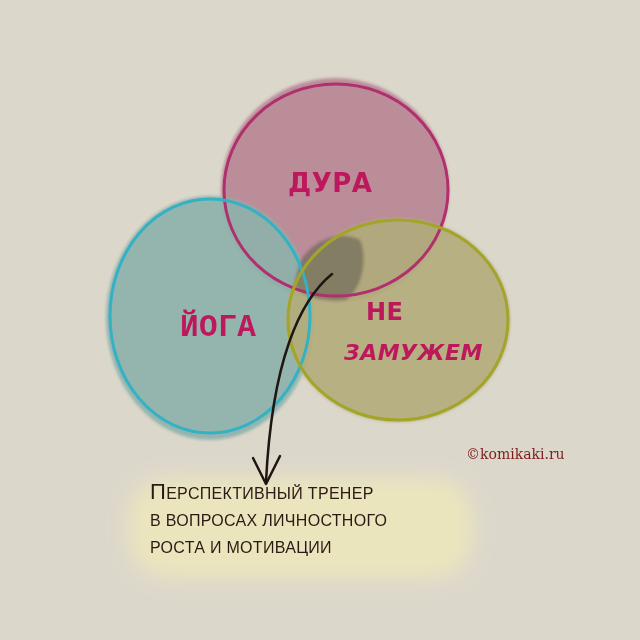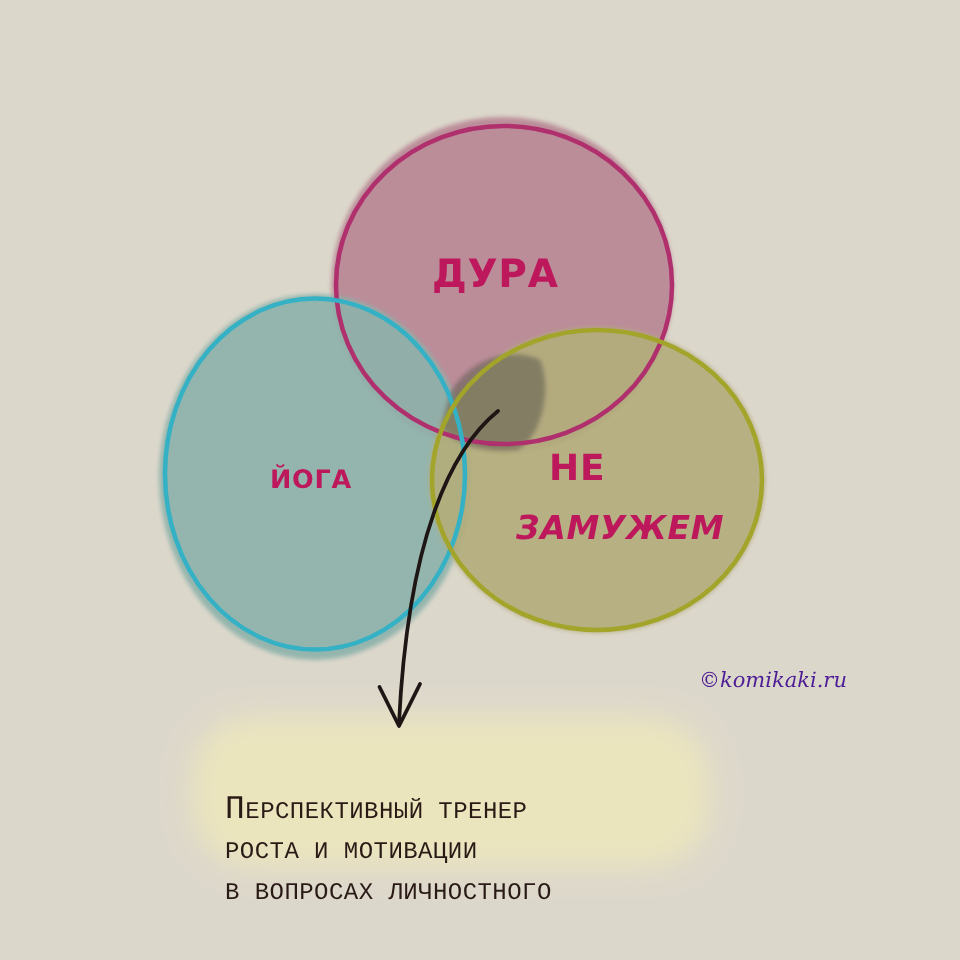--- a/index.html
+++ b/index.html
@@ -13,39 +13,38 @@
   .label {
     position: absolute;
     color: #be185d;
     font-family: "DejaVu Sans", sans-serif;
     font-weight: bold;
     letter-spacing: 0.5px;
     text-transform: uppercase;
     white-space: nowrap;
   }
   .lbl-dura { left: 288px; top: 168px; font-size: 26px; }
-  .lbl-yoga { left: 180px; top: 310px; font-size: 17px; }
+  .lbl-yoga { left: 180px; top: 310px; font-size: 31px; font-family: Liberation Mono, monospace; }
   .lbl-ne { left: 366px; top: 298px; font-size: 24px; }
   .lbl-zam { left: 344px; top: 340px; font-size: 22px; font-style: italic; }
   .caption {
     position: absolute; left: 150px; top: 478px;
     color: #2a1a16;
-    font-family: Liberation Mono, monospace;
+    font-family: Liberation Sans, sans-serif;
     font-size: 16px; line-height: 27px;
     text-transform: uppercase;
     letter-spacing: 0.3px;
-    margin-top: 48px;
   }
   .caption div { white-space: nowrap; }
   .caption .first::first-letter { font-size: 22px; }
   .watermark {
     position: absolute; left: 466px; top: 446px;
-    color: #4c1d95;
+    color: #7f1d1d;
     font-family: "DejaVu Serif", serif;
-    font-size: 14px; font-style: italic;
+    font-size: 14px; 
   }
 </style>
 </head>
 <body>
 
 <svg id="canvas" width="640" height="640" viewBox="0 0 640 640">
   <defs>
     <filter id="soft" x="-10%" y="-10%" width="120%" height="120%">
       <feGaussianBlur stdDeviation="1.5"></feGaussianBlur>
     </filter>
@@ -72,17 +71,17 @@
   <path d="M253,458 L266,484 L280,456" fill="none" stroke="#1e1614" stroke-width="2.5" stroke-linecap="round" stroke-linejoin="round"></path>
 </svg>
 
 <div class="label lbl-dura">Дура</div>
 <div class="label lbl-yoga">Йога</div>
 <div class="label lbl-ne">Не</div>
 <div class="label lbl-zam">Замужем</div>
 
 <div class="caption">
   <div class="first">Перспективный тренер</div>
+  <div>в вопросах личностного</div>
   <div>роста и мотивации</div>
-  <div>в вопросах личностного</div>
 </div>
 
 <div class="watermark">©komikaki.ru</div>
 
 </body></html>

